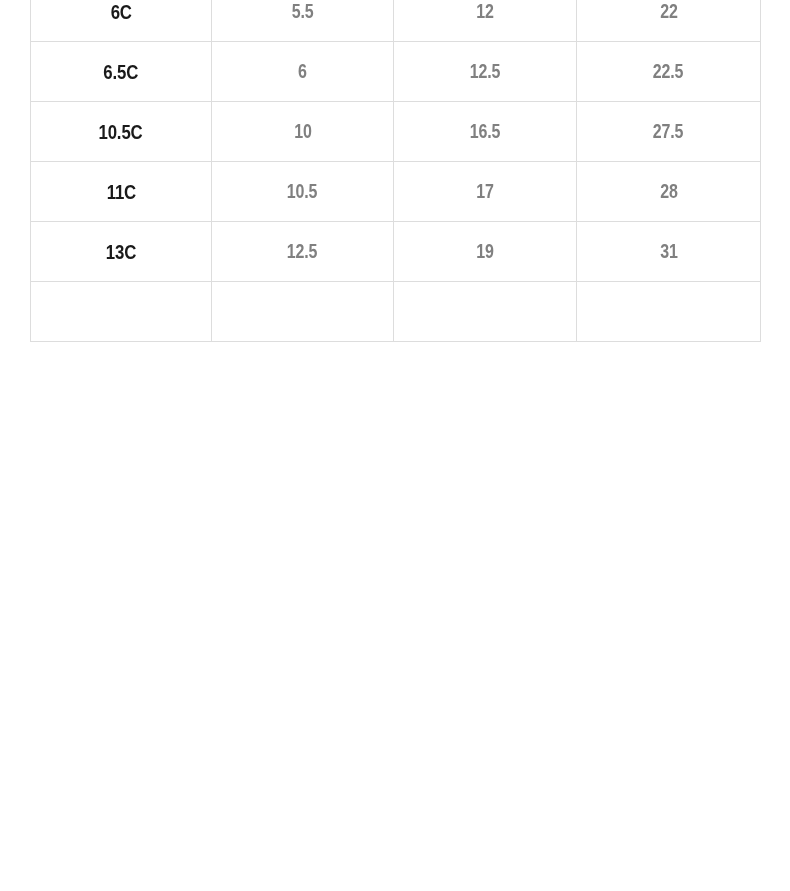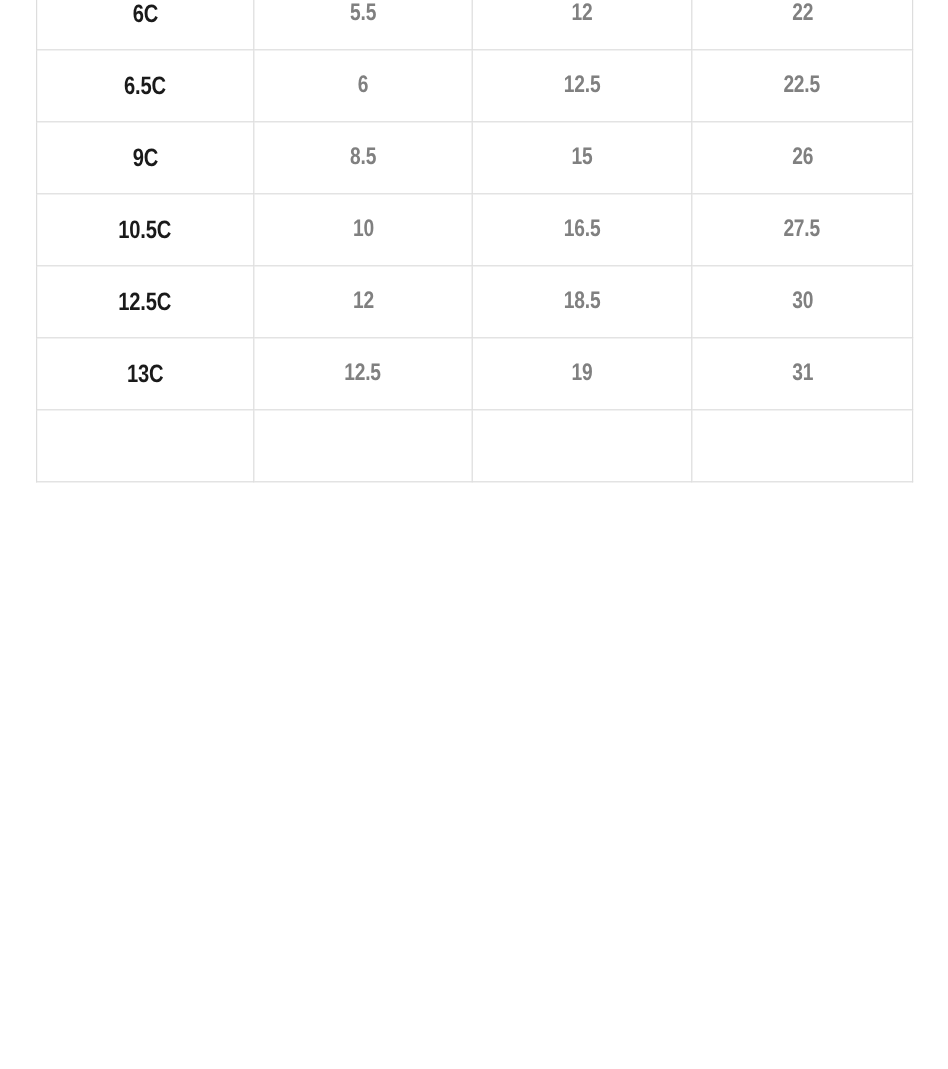--- a/index.html
+++ b/index.html
@@ -87,36 +87,30 @@
           <td class="col-value"><span class="cell-text">12</span></td>
           <td class="col-value"><span class="cell-text">22</span></td>
         </tr>
         <tr>
           <td class="col-size"><span class="cell-text">6.5C</span></td>
           <td class="col-value"><span class="cell-text">6</span></td>
           <td class="col-value"><span class="cell-text">12.5</span></td>
           <td class="col-value"><span class="cell-text">22.5</span></td>
         </tr>
         <tr>
-          <td class="col-size"><span class="cell-text">9C</span></td>
-          <td class="col-value"><span class="cell-text">8.5</span></td>
-          <td class="col-value"><span class="cell-text">15</span></td>
-          <td class="col-value"><span class="cell-text">26</span></td>
-        </tr>
-        <tr>
           <td class="col-size"><span class="cell-text">10.5C</span></td>
           <td class="col-value"><span class="cell-text">10</span></td>
           <td class="col-value"><span class="cell-text">16.5</span></td>
           <td class="col-value"><span class="cell-text">27.5</span></td>
         </tr>
         <tr>
-          <td class="col-size"><span class="cell-text">12.5C</span></td>
-          <td class="col-value"><span class="cell-text">12</span></td>
-          <td class="col-value"><span class="cell-text">18.5</span></td>
-          <td class="col-value"><span class="cell-text">30</span></td>
+          <td class="col-size"><span class="cell-text">11C</span></td>
+          <td class="col-value"><span class="cell-text">10.5</span></td>
+          <td class="col-value"><span class="cell-text">17</span></td>
+          <td class="col-value"><span class="cell-text">28</span></td>
         </tr>
         <tr>
           <td class="col-size"><span class="cell-text">13C</span></td>
           <td class="col-value"><span class="cell-text">12.5</span></td>
           <td class="col-value"><span class="cell-text">19</span></td>
           <td class="col-value"><span class="cell-text">31</span></td>
         </tr>
         <tr>
           <td class="col-size"><span class="cell-text"></span></td>
           <td class="col-value"><span class="cell-text"></span></td>

